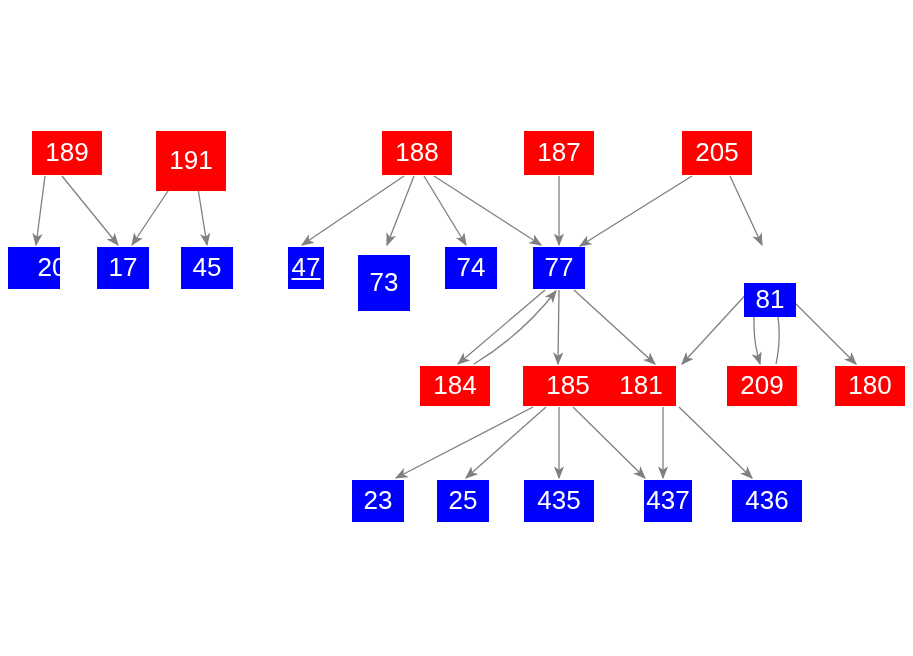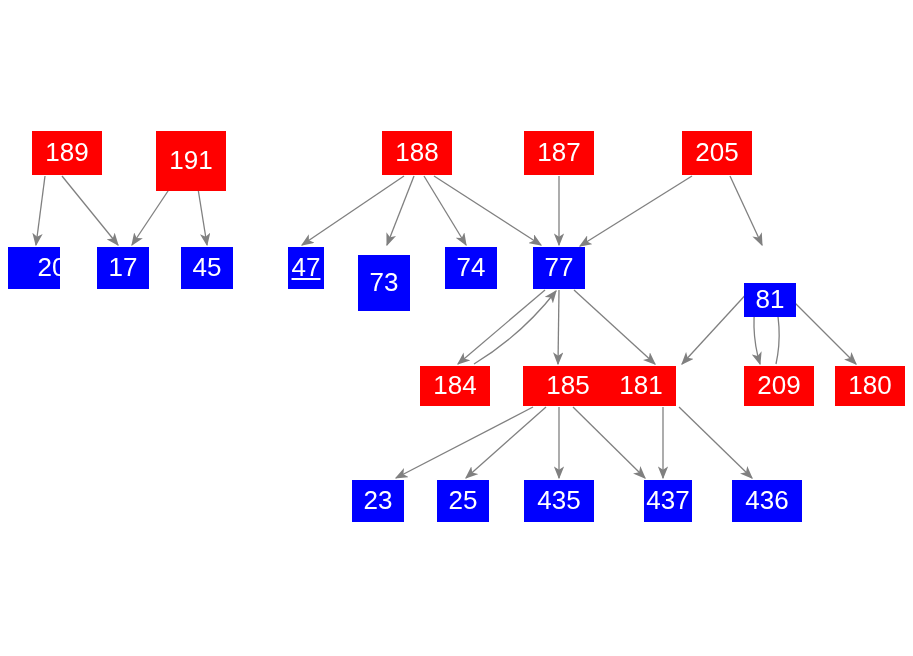--- a/index.html
+++ b/index.html
@@ -104,21 +104,21 @@
       </div>
       <div class="node node-red" style="left: 420px; top: 366px; width: 70px; height: 40px;">
         <span class="node-label">184</span>
       </div>
       <div class="node node-red" style="left: 523px; top: 366px; width: 90px; height: 40px;">
         <span class="node-label">185</span>
       </div>
       <div class="node node-red" style="left: 606px; top: 366px; width: 70px; height: 40px;">
         <span class="node-label">181</span>
       </div>
-      <div class="node node-red" style="left: 744px; top: 366px; width: 70px; height: 40px;">
+      <div class="node node-red" style="left: 727px; top: 366px; width: 70px; height: 40px;">
         <span class="node-label">209</span>
       </div>
       <div class="node node-red" style="left: 835px; top: 366px; width: 70px; height: 40px;">
         <span class="node-label">180</span>
       </div>
       <div class="node node-blue" style="left: 352px; top: 480px; width: 52px; height: 42px;">
         <span class="node-label">23</span>
       </div>
       <div class="node node-blue" style="left: 437px; top: 480px; width: 52px; height: 42px;">
         <span class="node-label">25</span>

